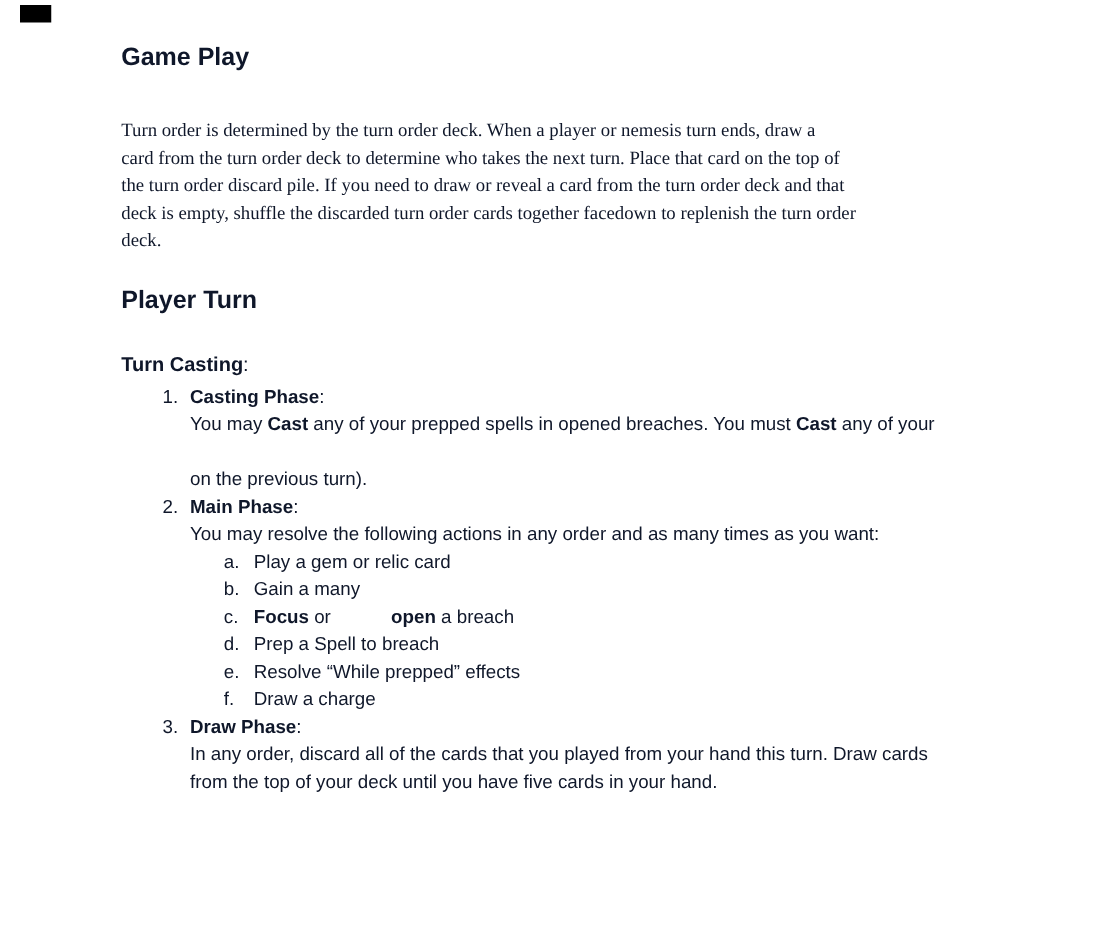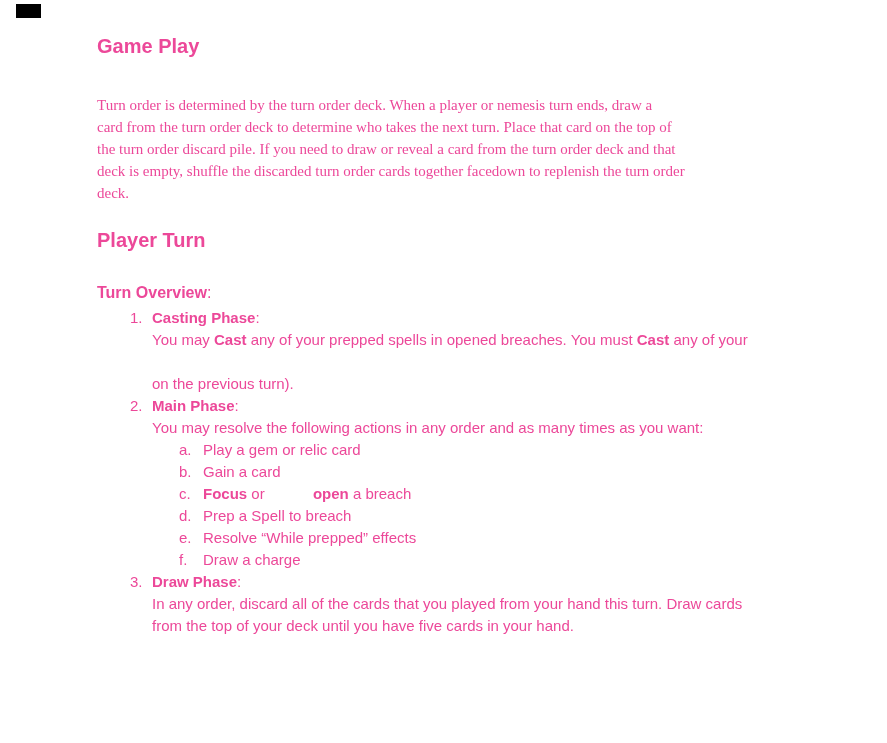--- a/index.html
+++ b/index.html
@@ -5,21 +5,21 @@
   html, body { margin: 0; padding: 0; background: #ffffff; }
   .page {
     position: relative;
     width: 887px;
     height: 743px;
     background: #ffffff;
     overflow: hidden;
     font-family: "Liberation Sans", sans-serif;
     font-size: 15px;
     line-height: 22px;
-    color: #ec4899;
+    color: #0f172a;
   }
   .corner-mark {
     position: absolute;
     left: 16px;
     top: 4px;
     width: 25px;
     height: 14px;
     background: #000000;
   }
   .content {
@@ -70,21 +70,21 @@
   <div class="corner-mark"></div>
 
   <div class="content">
 
     <h2 class="section-title" id="title-game-play">Game Play</h2>
 
     <p class="intro"><span>Turn order is determined by the turn order deck. When a player or nemesis turn ends, draw a</span><br><span>card from the turn order deck to determine who takes the next turn. Place that card on the top of</span><br><span>the turn order discard pile. If you need to draw or reveal a card from the turn order deck and that</span><br><span>deck is empty, shuffle the discarded turn order cards together facedown to replenish the turn order</span><br><span>deck.</span></p>
 
     <h2 class="section-title" id="title-player-turn">Player Turn</h2>
 
-    <div class="overview"><span class="overview-label">Turn Overview</span><span>:</span></div>
+    <div class="overview"><span class="overview-label">Turn Casting</span><span>:</span></div>
 
     <div class="olist">
 
       <div class="li">
         <div class="num">1.</div>
         <div class="li-content">
           <div class="li-title"><strong>Casting Phase</strong><span>:</span></div>
           <div class="li-body"><span>You may </span><span style="font-weight: 700;">Cast</span><span> any of your prepped spells in opened breaches. You must </span><span style="font-weight: 700;">Cast</span><span> any of your</span><br><br><span>on the previous turn).</span></div>
         </div>
       </div>
@@ -95,21 +95,21 @@
           <div class="li-title"><strong>Main Phase</strong><span>:</span></div>
           <div class="li-body"><span>You may resolve the following actions in any order and as many times as you want:</span></div>
 
           <div class="sub">
             <div class="sli">
               <div class="alpha">a.</div>
               <div class="sli-text"><span>Play a gem or relic card</span></div>
             </div>
             <div class="sli">
               <div class="alpha">b.</div>
-              <div class="sli-text"><span>Gain a card</span></div>
+              <div class="sli-text"><span>Gain a many</span></div>
             </div>
             <div class="sli">
               <div class="alpha">c.</div>
               <div class="sli-text"><span style="font-weight: 700;">Focus</span><span> or </span><span style="font-weight: 700; margin-left: 44px;">open</span><span> a breach</span></div>
             </div>
             <div class="sli">
               <div class="alpha">d.</div>
               <div class="sli-text"><span>Prep a Spell to breach</span></div>
             </div>
             <div class="sli">

